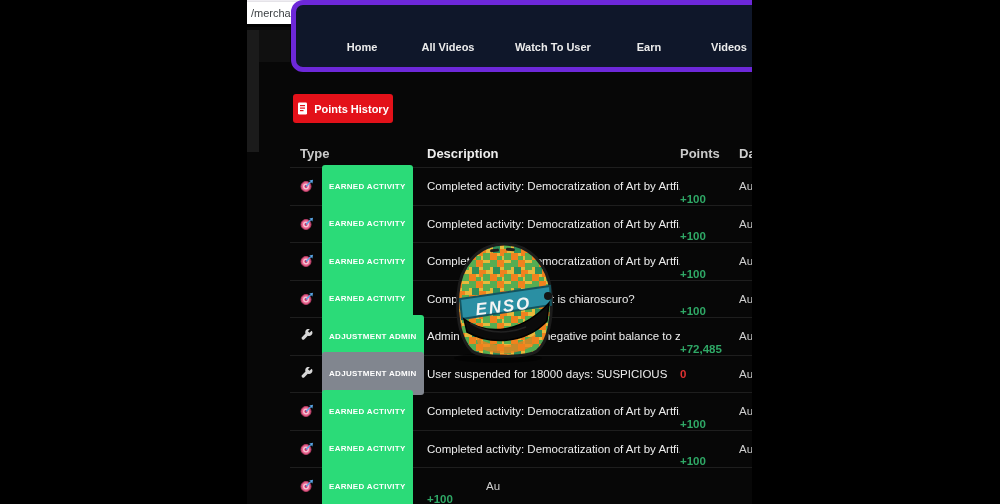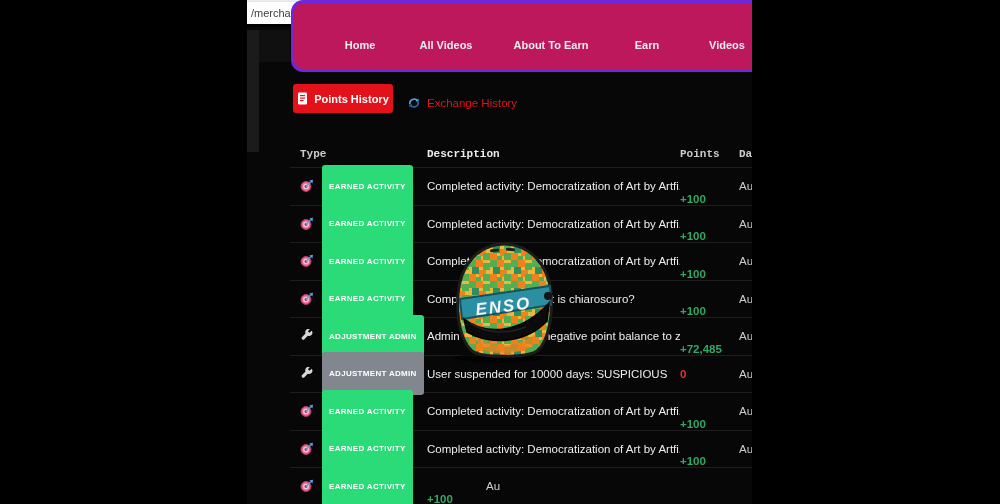--- a/index.html
+++ b/index.html
@@ -22,34 +22,34 @@
   .ext.circle { border-radius:50%; }
   .ext.square { border-radius:3px; }
   .ext.shield { clip-path:polygon(50% 0,100% 16%,88% 74%,50% 100%,12% 74%,0 16%); }
 
   
   .page { position:absolute; left:0; top:30px; width:100%; height:474px; background:#070707; }
   .edge-strip { position:absolute; left:0; top:0; width:12px; height:122px; background:#1b1b1b; }
   .edge-block { position:absolute; left:12px; top:0; width:31px; height:32px; background:#101010; }
 
   .nav-card { position:absolute; left:44px; top:-30px; width:478px; height:72px;
-              background:#be185d; border:3px solid #6d28d9; border-radius:12px; }
+              background:#0f172a; border:5px solid #6d28d9; border-radius:12px; }
   .nav-item { position:absolute; top:36px; transform:translateX(-50%); color:#ececec;
               font-size:11px; font-weight:bold; white-space:nowrap; cursor:pointer; }
 
-  .tab-btn { position:absolute; left:46px; top:54px; width:100px; height:29px; background:#e31119;
+  .tab-btn { position:absolute; left:46px; top:64px; width:100px; height:29px; background:#e31119;
              border:none; border-radius:3px; color:#fff; font-weight:bold; font-size:11px;
              display:flex; align-items:center; justify-content:center; gap:6px; cursor:pointer;
              font-family:"Liberation Sans", sans-serif; }
   .tab-link { position:absolute; left:160px; top:58px; height:29px; display:flex; align-items:center;
               gap:6px; color:#e31119; font-size:11.5px; cursor:pointer; }
 
   .table { position:absolute; left:43px; top:110px; width:600px; }
   .thead { display:flex; align-items:center; height:28px; color:#cbcbcb; font-weight:bold;
-           font-size:11px; border-bottom:1px solid #1e1e1e;font-family:Liberation Mono, monospace; }
+           font-size:13px; border-bottom:1px solid #1e1e1e; }
   .row { display:flex; align-items:center; height:37.5px; border-bottom:1px solid #1e1e1e; font-size:11.5px; }
   .c-type  { width:137px; padding-left:10px; display:flex; align-items:center; gap:8px; }
   .c-desc  { width:253px; color:#ededed; white-space:nowrap; overflow:hidden; }
   .c-pts   { width:59px; font-weight:bold; }
   .c-date  { width:60px; color:#cfcfcf; white-space:nowrap; }
   .badge { font-size:8px; font-weight:bold; color:#fff; padding:17px 7px; border-radius:3px;
            letter-spacing:.3px; white-space:nowrap; }
   .badge.green { background:#2bdb78; }
   .badge.gray  { background:#81868f; }
   .c-pts.green { color:#2fa866;margin-top:25px; }
@@ -96,43 +96,34 @@
         </div>
     </div>
 
     <div class="page">
       <div class="edge-strip"></div>
       <div class="edge-block"></div>
 
       <div class="nav-card">
         <span class="nav-item" style="left:66px">Home</span>
         <span class="nav-item" style="left:152px">All Videos</span>
-        <span class="nav-item" style="left:257px">About To Earn</span>
+        <span class="nav-item" style="left:257px">Watch To User</span>
         <span class="nav-item" style="left:353px">Earn</span>
         <span class="nav-item" style="left:433px">Videos</span>
       </div>
 
       <button class="tab-btn">
         <svg width="11" height="13" viewBox="0 0 11 13">
           <rect x="1" y="0.5" width="9" height="12" rx="1.2" fill="#fff"></rect>
           <rect x="3" y="3" width="5" height="1.2" fill="#e31119"></rect>
           <rect x="3" y="5.5" width="5" height="1.2" fill="#e31119"></rect>
           <rect x="3" y="8" width="3.5" height="1.2" fill="#e31119"></rect>
         </svg>
         <span>Points History</span>
       </button>
-      <div class="tab-link">
-        <svg width="14" height="14" viewBox="0 0 14 14">
-          <path d="M3 8.3A4.2 4.2 0 0 1 10.6 5" fill="none" stroke="#58a6e8" stroke-width="1.6"></path>
-          <path d="M11.6 2.6v3h-3z" fill="#58a6e8"></path>
-          <path d="M11 5.7A4.2 4.2 0 0 1 3.4 9" fill="none" stroke="#2b6ca8" stroke-width="1.6"></path>
-          <path d="M2.4 11.4v-3h3z" fill="#2b6ca8"></path>
-        </svg>
-        <span>Exchange History</span>
-      </div>
 
       <div class="table">
         <div class="thead">
           <span class="c-type">Type</span>
           <span class="c-desc">Description</span>
           <span class="c-pts" style="color:#cbcbcb">Points</span>
           <span class="c-date" style="font-weight:bold">Date</span>
         </div>
         <div id="rows">
   <div class="row">
@@ -217,21 +208,21 @@
   </div>
 
   <div class="row">
     <span class="c-type">
 
       <svg class="row-icon" viewBox="0 0 14 14">
         <path d="M12.2 2.4a3.4 3.4 0 0 1-4.4 4.4L4.4 10.2a1.6 1.6 0 0 1-2.3-2.3L5.5 4.5a3.4 3.4 0 0 1 4.4-4.4L7.9 2.2l1.6 1.6 2.1-2.1z" fill="#d6d6d6"></path>
       </svg>
       <span class="badge gray">ADJUSTMENT ADMIN</span>
     </span>
-    <span class="c-desc">User suspended for 10000 days: SUSPICIOUS</span>
+    <span class="c-desc">User suspended for 18000 days: SUSPICIOUS</span>
     <span class="c-pts red">0</span>
     <span class="c-date">Au</span>
   </div>
 
   <div class="row">
     <span class="c-type">
       <svg class="row-icon" viewBox="0 0 14 14">
         <circle cx="6" cy="7.5" r="5" fill="#e8638c" stroke="#b23a63"></circle>
         <circle cx="6" cy="7.5" r="3" fill="#f6c1d2"></circle>
         <circle cx="6" cy="7.5" r="1.4" fill="#c9245e"></circle>

